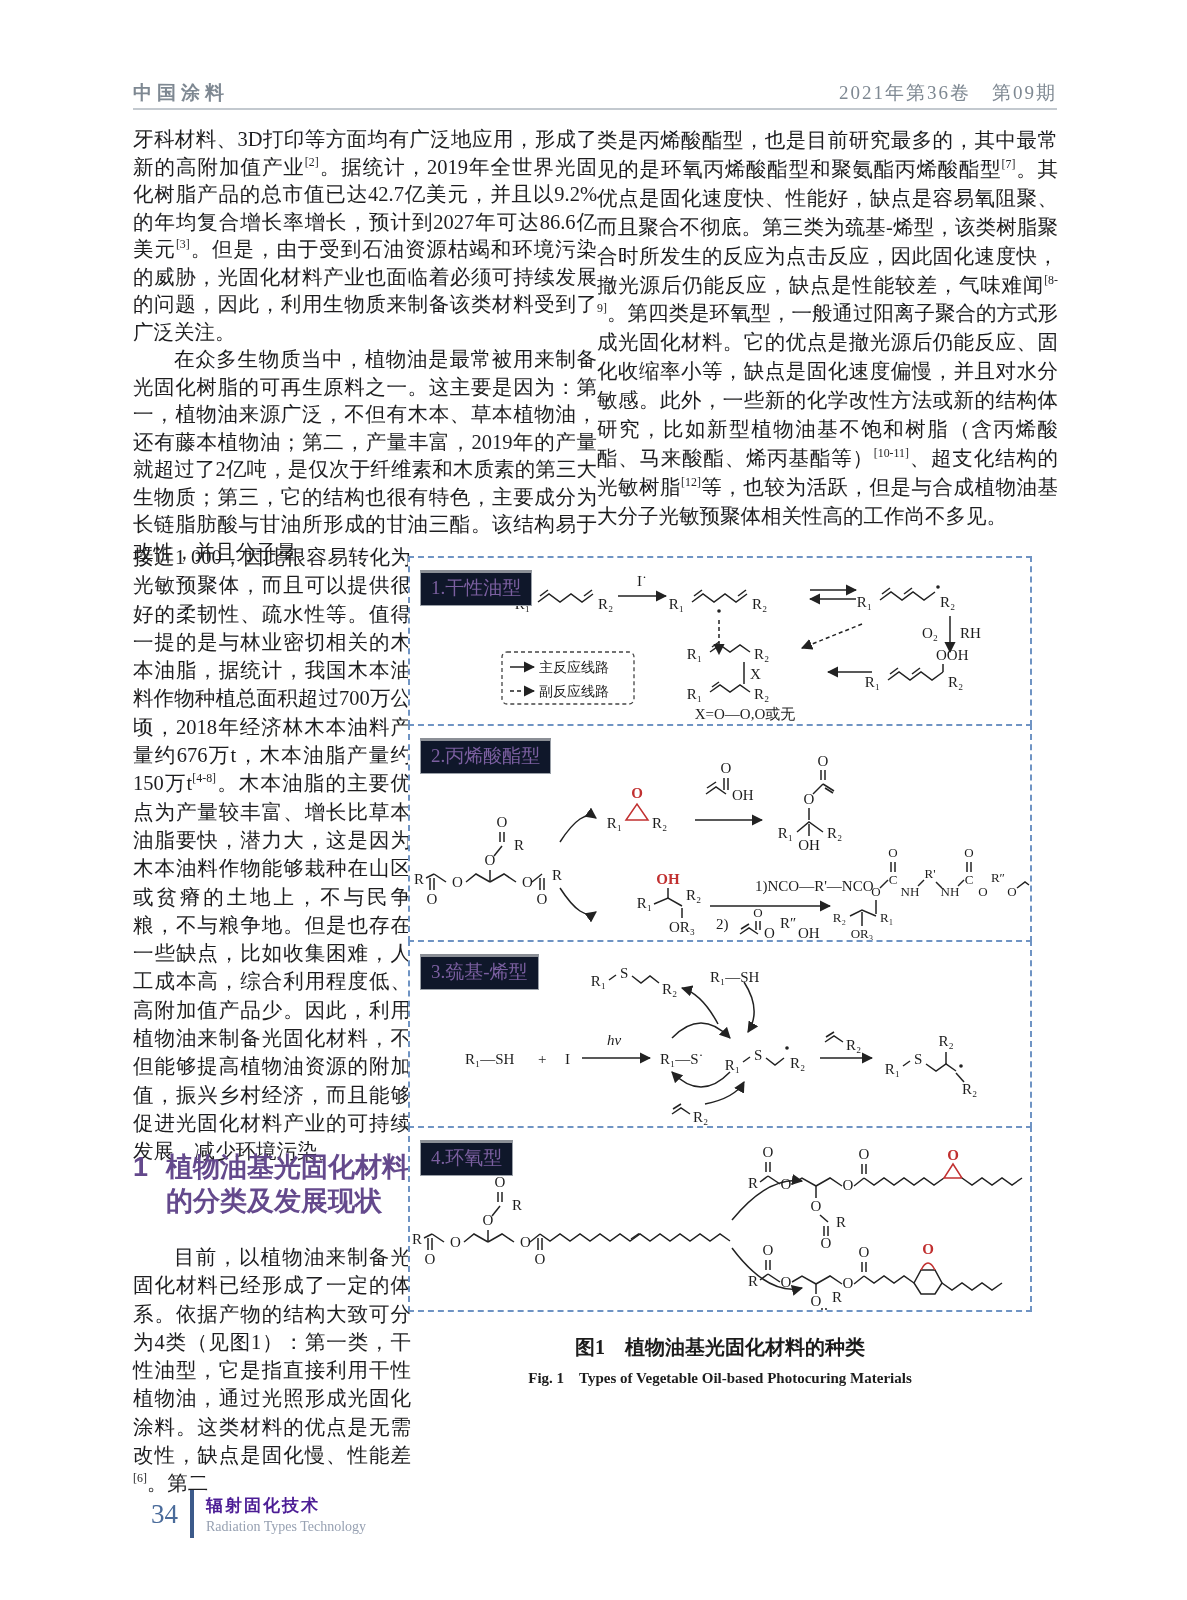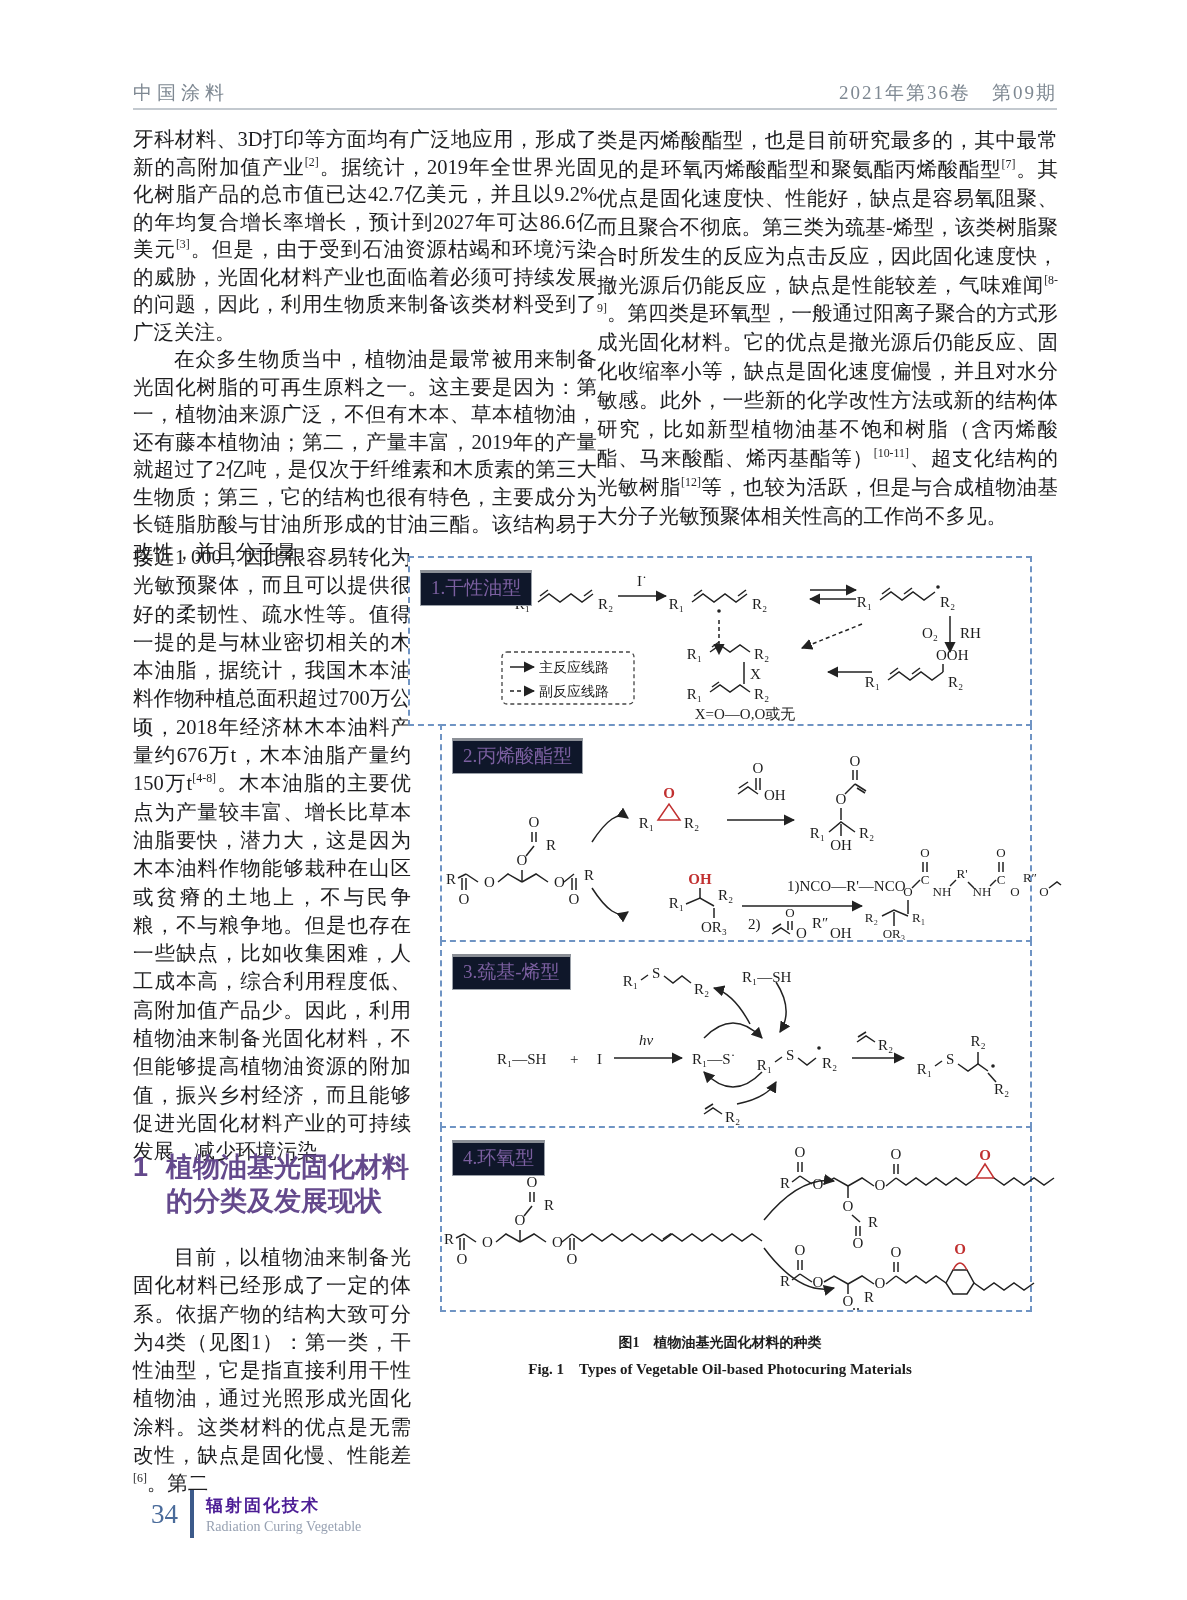--- a/index.html
+++ b/index.html
@@ -18,46 +18,46 @@
   .para-n{font-size:20.5px;line-height:28.3px;text-align:justify;color:#1d1d1f;}
   p{margin:0;}
   .ind{text-indent:2em;}
   sup{font-size:0.58em;line-height:0;}
   
   .sec-h{display:flex;gap:18px;color:#64498c;font-family:"Liberation Sans","DejaVu Sans",sans-serif;
          font-weight:bold;font-size:27px;line-height:34px;}
   
   .figure-box{width:624px;}
   .panel{position:relative;border:2px dashed #6f94c4;background:#fff;box-sizing:border-box;}
-  .panel + .panel{margin-top:-2px;margin-left:32px;}
+  .panel + .panel{margin-top:-2px;}
   .plabel{position:absolute;left:10px;top:12px;border:1px solid #9aa0a8;border-top:3px solid #8b8f96;
           padding:2px 10px 4px;font-size:19px;color:#7b5fa0;background:#0f172a;z-index:2;}
   .panel svg{display:block;}
   .bond{stroke:#222;stroke-width:1.5;fill:none;}
   .bondr{stroke:#c13030;stroke-width:1.5;fill:none;}
   .dash{stroke-dasharray:4 3;}
   .ct{font-size:15px;fill:#1c1c1c;}
   .sm{font-size:13px;}
   .cn{font-size:14px;}
   .redt{fill:#c13030;font-weight:bold;}
   .it{font-style:italic;}
   
-  .cap-zh{font-size:14px;font-weight:bold;text-align:center;}
+  .cap-zh{font-size:20px;font-weight:bold;text-align:center;}
   .cap-en{font-size:15px;font-weight:bold;text-align:center;margin-top:8px;}
   
   .footer{display:flex;align-items:center;gap:12px;}
   .f-page{font-size:27px;color:#4a6b9a;margin-left:18px;}
   .f-bar{width:4px;height:48px;background:#3c5a8a;}
   .f-zh{font-family:"Liberation Sans","DejaVu Sans",sans-serif;font-weight:bold;font-size:17px;color:#4c1d95;letter-spacing:2px;}
   .f-en{font-size:14px;color:#97a1b2;margin-top:2px;}
 </style>
 </head>
 <body>
 
-<div class="abs hdr" style="left:133px;top:80px;">中国涂料</div>
+<div class="abs hdr" style="left:133px;top:80px;font-weight:bold;">中国涂料</div>
 <div class="abs hdr hdr-right" style="right:130px;top:80px;">2021年第36卷　第09期</div>
 <div class="abs hdr-rule" style="left:133px;top:108px;width:924px;"></div>
 
 <div class="abs" style="left:133px;top:126px;width:464px;">
   <p class="para">牙科材料、3D打印等方面均有广泛地应用，形成了新的高附加值产业<sup>[2]</sup>。据统计，2019年全世界光固化树脂产品的总市值已达42.7亿美元，并且以9.2%的年均复合增长率增长，预计到2027年可达86.6亿美元<sup>[3]</sup>。但是，由于受到石油资源枯竭和环境污染的威胁，光固化材料产业也面临着必须可持续发展的问题，因此，利用生物质来制备该类材料受到了广泛关注。</p>
   <p class="para ind">在众多生物质当中，植物油是最常被用来制备光固化树脂的可再生原料之一。这主要是因为：第一，植物油来源广泛，不但有木本、草本植物油，还有藤本植物油；第二，产量丰富，2019年的产量就超过了2亿吨，是仅次于纤维素和木质素的第三大生物质；第三，它的结构也很有特色，主要成分为长链脂肪酸与甘油所形成的甘油三酯。该结构易于改性，并且分子量</p>
 </div>
 
 <div class="abs" style="left:597px;top:126px;width:461px;">
   <p class="para" style="line-height:28.9px;">类是丙烯酸酯型，也是目前研究最多的，其中最常见的是环氧丙烯酸酯型和聚氨酯丙烯酸酯型<sup>[7]</sup>。其优点是固化速度快、性能好，缺点是容易氧阻聚、而且聚合不彻底。第三类为巯基-烯型，该类树脂聚合时所发生的反应为点击反应，因此固化速度快，撤光源后仍能反应，缺点是性能较差，气味难闻<sup>[8-9]</sup>。第四类是环氧型，一般通过阳离子聚合的方式形成光固化材料。它的优点是撤光源后仍能反应、固化收缩率小等，缺点是固化速度偏慢，并且对水分敏感。此外，一些新的化学改性方法或新的结构体研究，比如新型植物油基不饱和树脂（含丙烯酸酯、马来酸酯、烯丙基酯等）<sup>[10-11]</sup>、超支化结构的光敏树脂<sup>[12]</sup>等，也较为活跃，但是与合成植物油基大分子光敏预聚体相关性高的工作尚不多见。</p>
@@ -449,15 +449,15 @@
 <div class="abs" style="left:408px;top:1334px;width:624px;">
   <div class="cap-zh">图1　植物油基光固化材料的种类</div>
   <div class="cap-en">Fig. 1　Types of Vegetable Oil-based Photocuring Materials</div>
 </div>
 
 <div class="abs footer" style="left:133px;top:1490px;">
   <div class="f-page">34</div>
   <div class="f-bar"></div>
   <div>
     <div class="f-zh">辐射固化技术</div>
-    <div class="f-en">Radiation Curing Vegetable</div>
+    <div class="f-en">Radiation Types Technology</div>
   </div>
 </div>
 
 </body></html>

